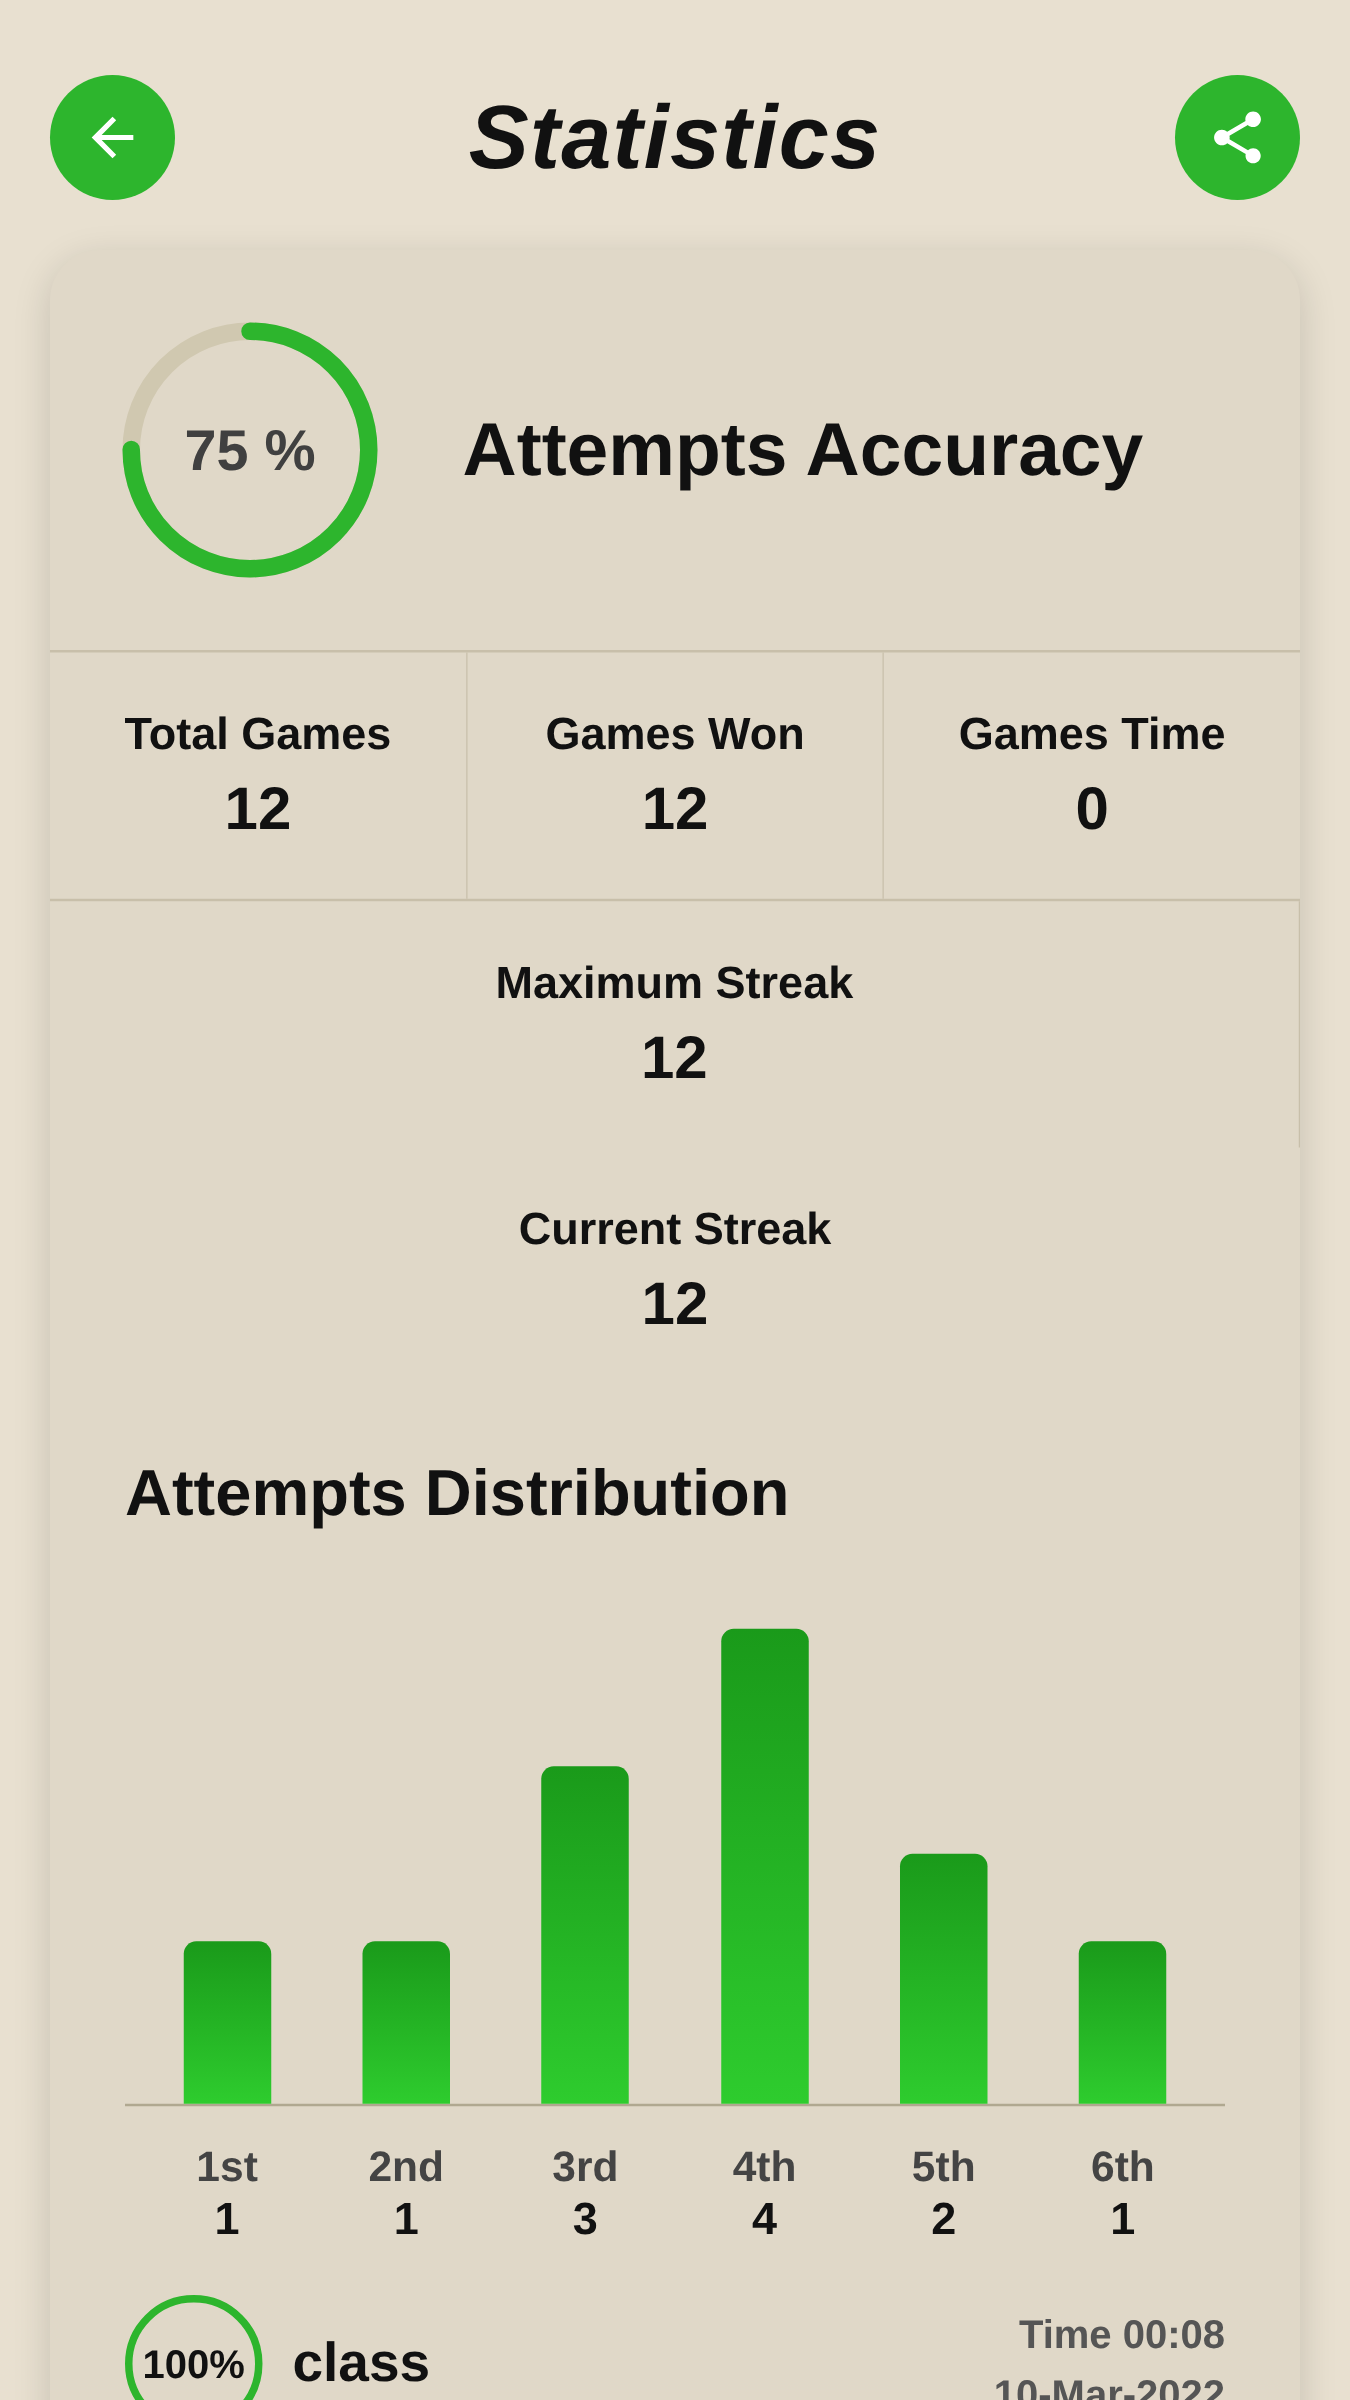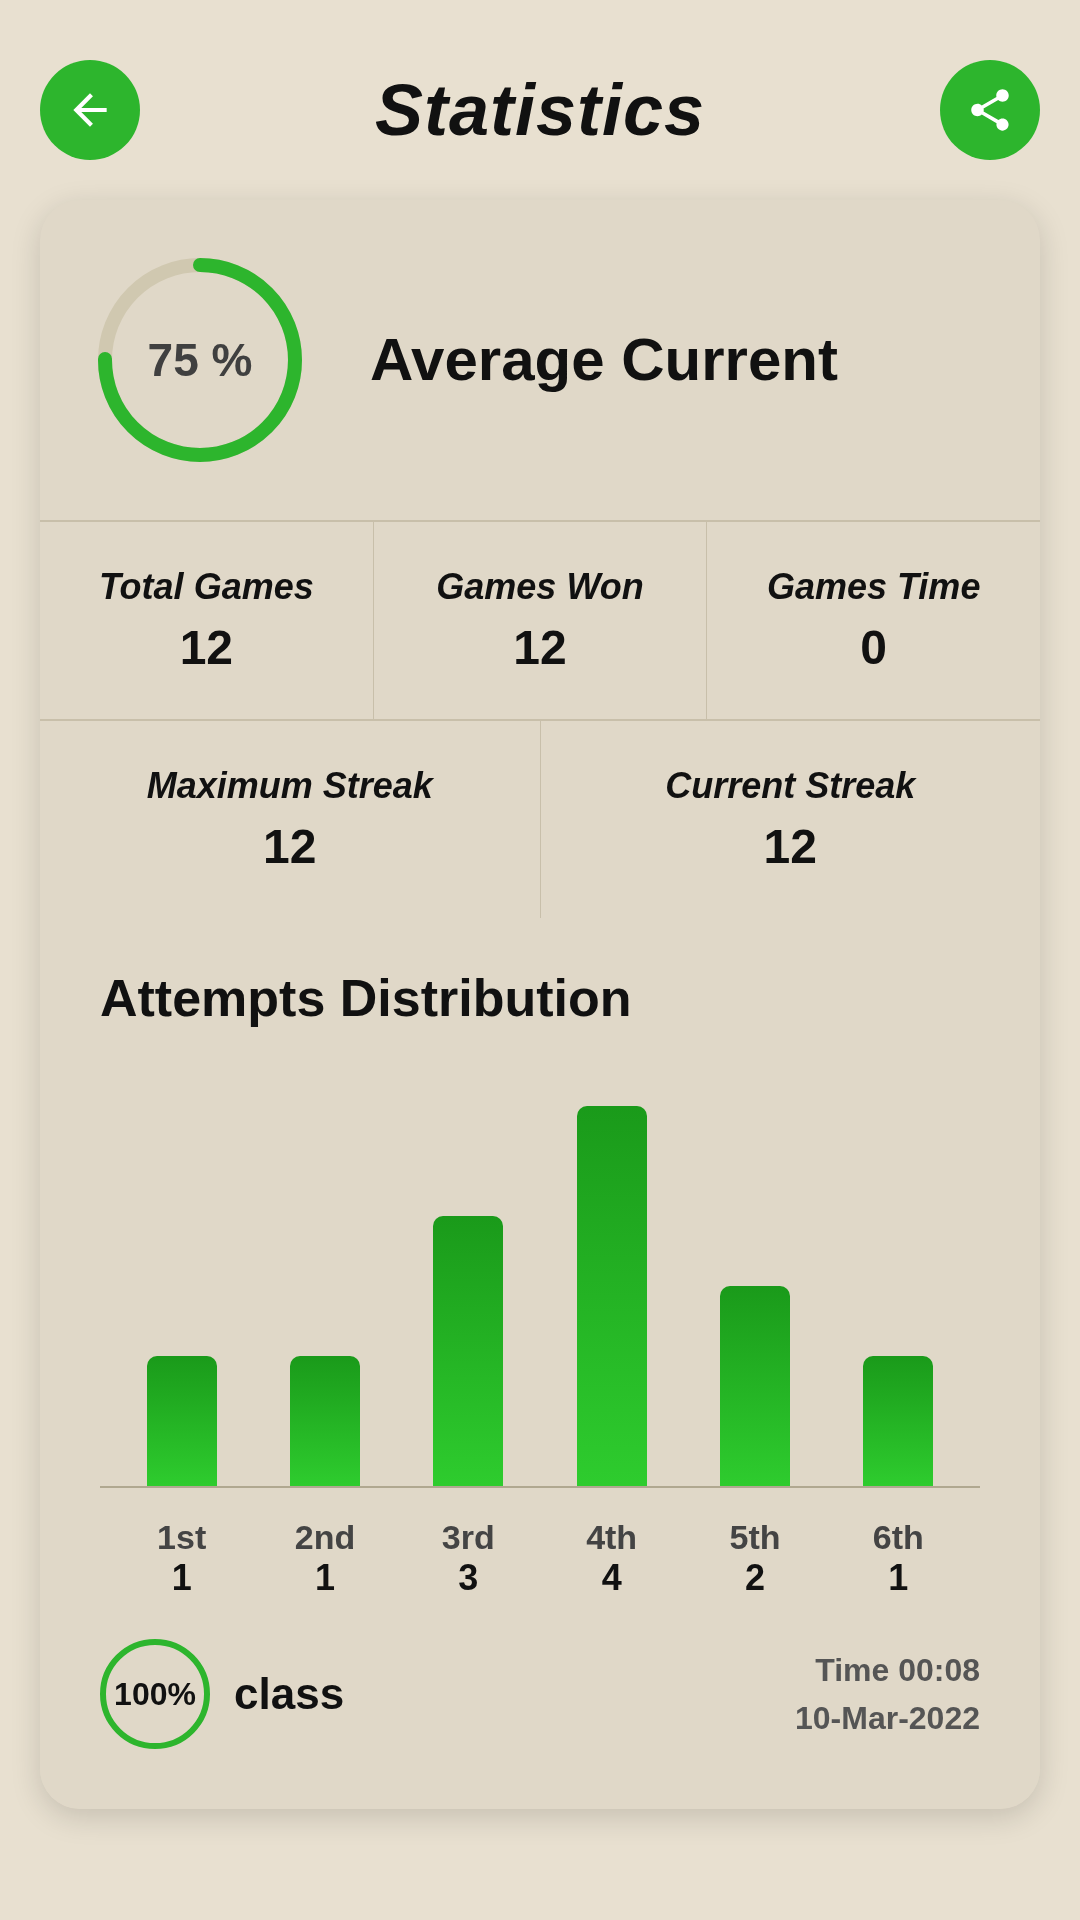--- a/index.html
+++ b/index.html
@@ -133,32 +133,32 @@
     .stat-cell:last-child {
       border-right: none;
     }
 
     .stat-label {
       font-size: 36px;
       font-weight: 700;
       color: #111;
       text-align: center;
       margin-bottom: 12px;
-      font-style: italic;
     }
 
     .stat-value {
       font-size: 48px;
       font-weight: 900;
       color: #111;
     }
 
     
     .streak-row {
       display: flex;
+      flex-direction: column;
     }
 
     .streak-cell {
       flex: 1;
       display: flex;
       flex-direction: column;
       align-items: center;
       padding: 44px 20px;
       border-right: 1px solid #c8bfaa;
     }
@@ -297,21 +297,21 @@
 <div class="main-card">
 
   <div class="accuracy-section">
     <div class="circle-container">
       <svg viewBox="0 0 220 220">
         <circle class="circle-bg" cx="110" cy="110" r="95"></circle>
         <circle class="circle-progress" cx="110" cy="110" r="95"></circle>
       </svg>
       <span class="circle-text">75 %</span>
     </div>
-    <span class="accuracy-label">Average Current</span>
+    <span class="accuracy-label">Attempts Accuracy</span>
   </div>
 
   <div class="stats-row">
     <div class="stat-cell">
       <span class="stat-label">Total Games</span>
       <span class="stat-value">12</span>
     </div>
     <div class="stat-cell">
       <span class="stat-label">Games Won</span>
       <span class="stat-value">12</span>

